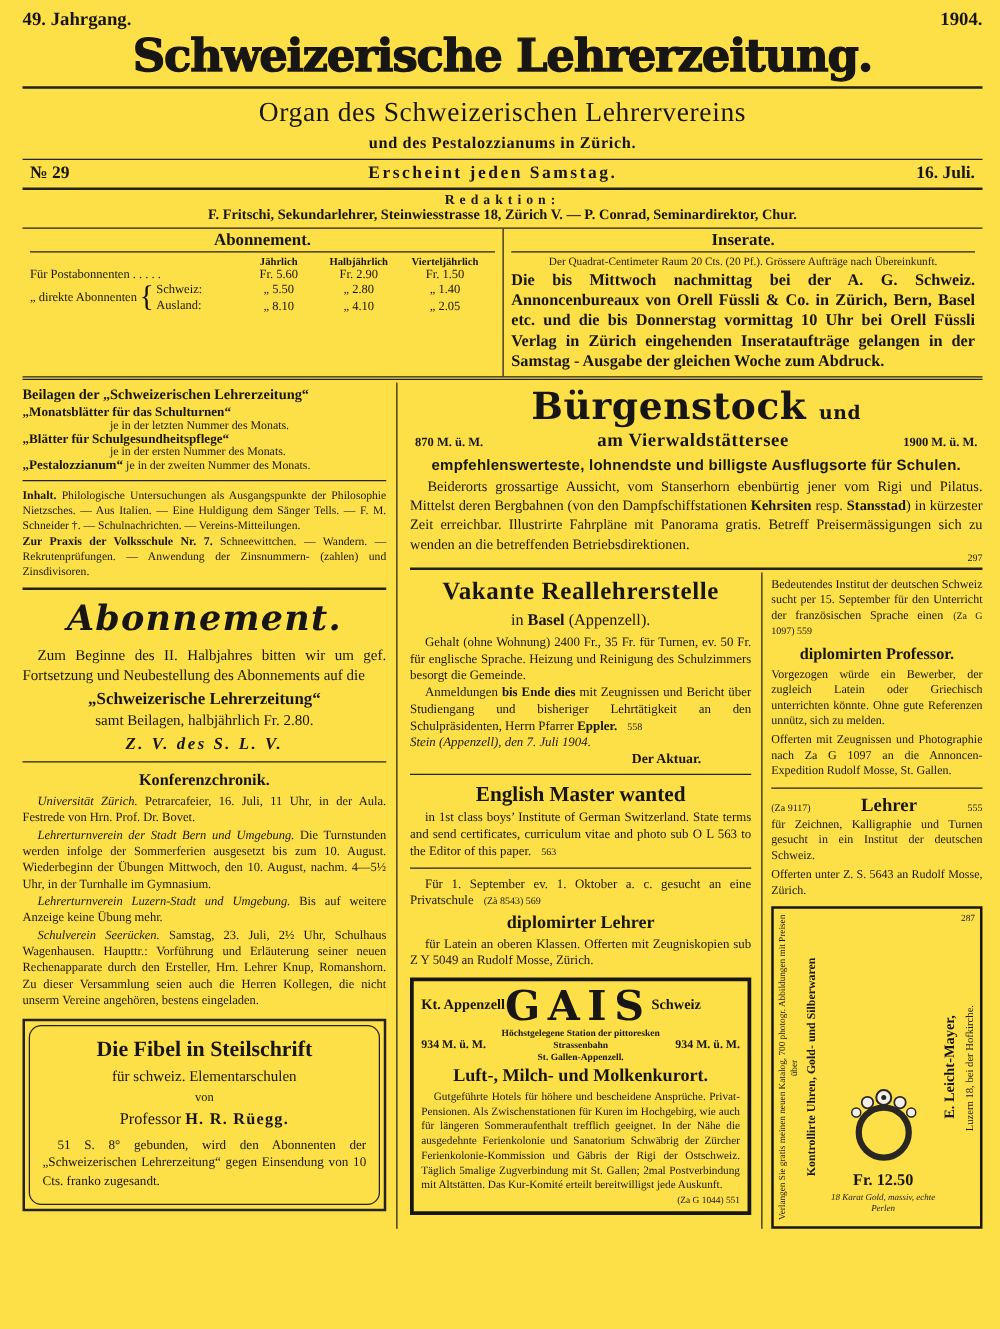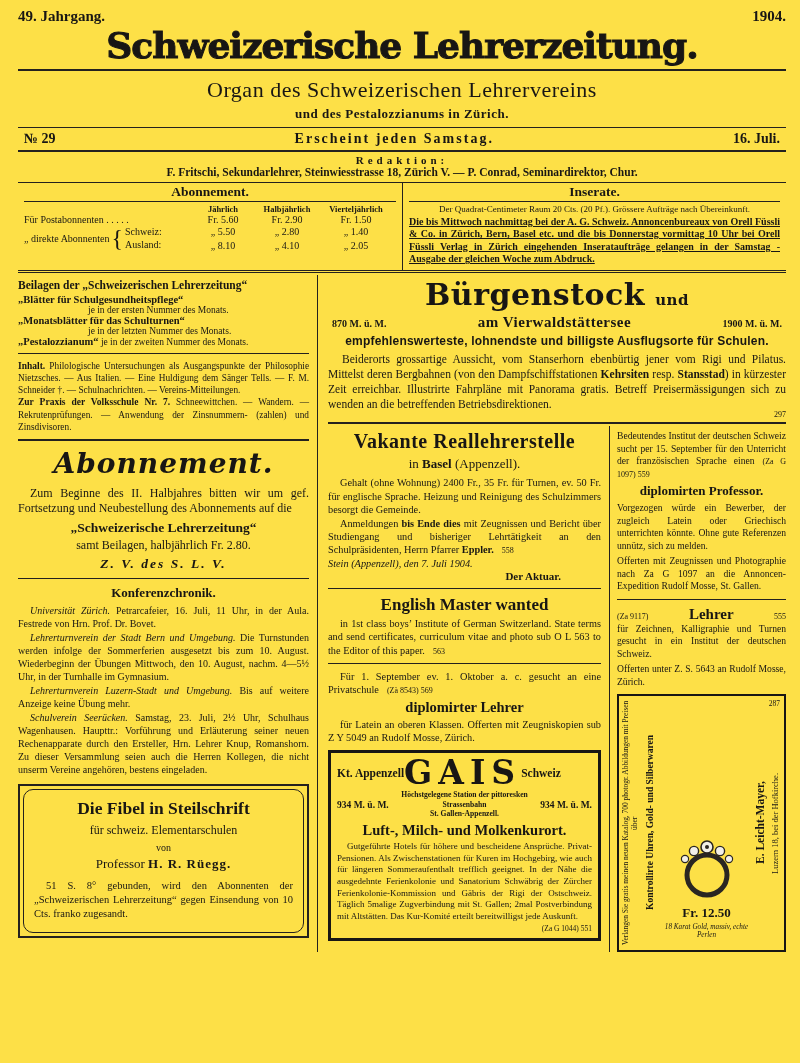--- a/index.html
+++ b/index.html
@@ -35,21 +35,21 @@
   .half { width:50%; padding:0 6px 4px; }
   .half + .half { border-left:1.5px solid #24211e; }
   .half-title { text-align:center; font-weight:bold; font-size:13.5px; border-bottom:1px solid #24211e; padding:1px 0; margin-bottom:2px; }
   .abo-grid { display:grid; grid-template-columns:168px 62px 66px 72px; font-size:10px; align-items:center; }
   .abo-grid .hd { font-weight:bold; font-size:8.5px; text-align:center; }
   .abo-grid .num { text-align:center; }
   .dual-wrap { grid-row:span 2; display:flex; align-items:center; font-size:10px; }
   .dual-wrap .brace { font-size:24px; font-weight:normal; margin:0 2px; }
   .dual-wrap .stack div { line-height:1.3; }
   .ins-line1 { font-size:9px; text-align:center; margin:1px 0 2px; }
-  .ins-line2 { font-size:10px; font-weight:bold; text-align:justify; line-height:1.25;text-decoration:underline; }
+  .ins-line2 { font-size:13px; font-weight:bold; text-align:justify; line-height:1.25; }
 
   
   .main { display:flex; margin-top:2px; }
   .col-left { width:300px; padding:4px 8px 0 0; border-right:1.5px solid #24211e; }
   .col-right { flex:1; padding:2px 0 0 10px; }
 
   .sep { border-top:1px solid #24211e; margin:6px 0; }
   .sep-thick { border-top:2px solid #24211e; margin:6px 0; }
 
   
@@ -197,26 +197,26 @@
       <div class="ins-line1">Der Quadrat-Centimeter Raum 20 Cts. (20 Pf.).  Grössere Aufträge nach Übereinkunft.</div>
       <div class="ins-line2">Die bis Mittwoch nachmittag bei der A. G. Schweiz. Annoncenbureaux von Orell Füssli &amp; Co. in Zürich, Bern, Basel etc. und die bis Donnerstag vormittag 10 Uhr bei Orell Füssli Verlag in Zürich eingehenden Inserataufträge gelangen in der Samstag - Ausgabe der gleichen Woche zum Abdruck.</div>
     </div>
   </div>
 
   <div class="main">
 
     <div class="col-left">
       <div class="beilagen-title">Beilagen der „Schweizerischen Lehrerzeitung“</div>
       <div>
+        <div class="beilage-name">„Monatsblätter für das Schulturnen“</div>
+        <div class="beilage-note">je in der letzten Nummer des Monats.</div>
+      </div>
+      <div>
         <div class="beilage-name">„Blätter für Schulgesundheitspflege“</div>
         <div class="beilage-note">je in der ersten Nummer des Monats.</div>
-      </div>
-      <div>
-        <div class="beilage-name">„Monatsblätter für das Schulturnen“</div>
-        <div class="beilage-note">je in der letzten Nummer des Monats.</div>
       </div>
       <p class="beilage-inline">
         <b>„Pestalozzianum“</b>
         <span>je in der zweiten Nummer des Monats.</span>
       </p>
 
       <div class="sep"></div>
 
       <p class="inhalt">
         <b>Inhalt.</b>

